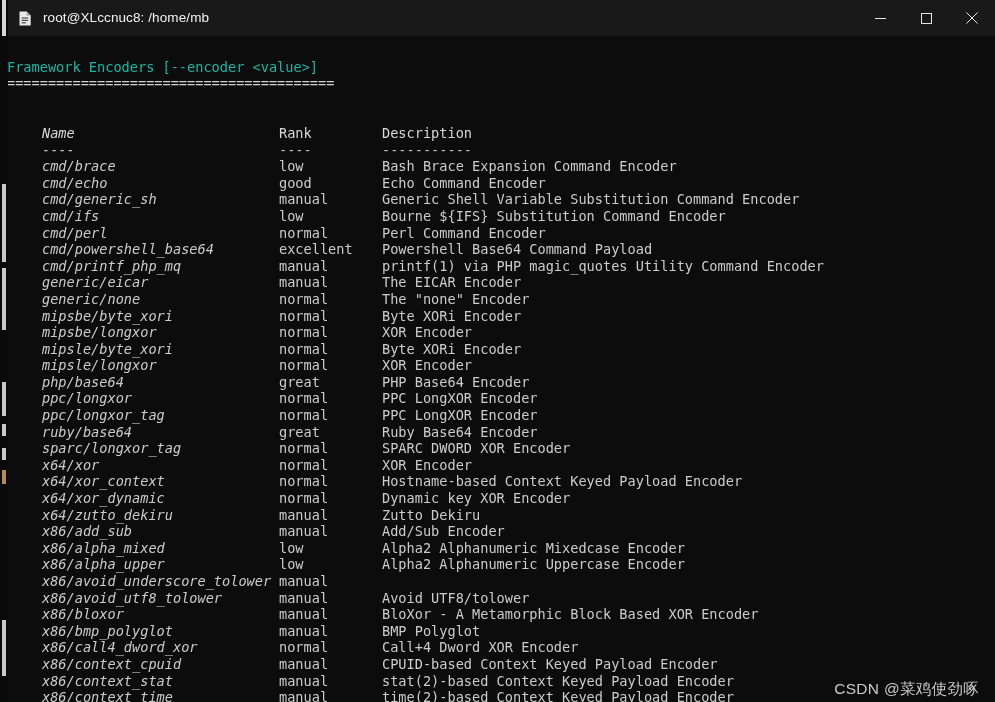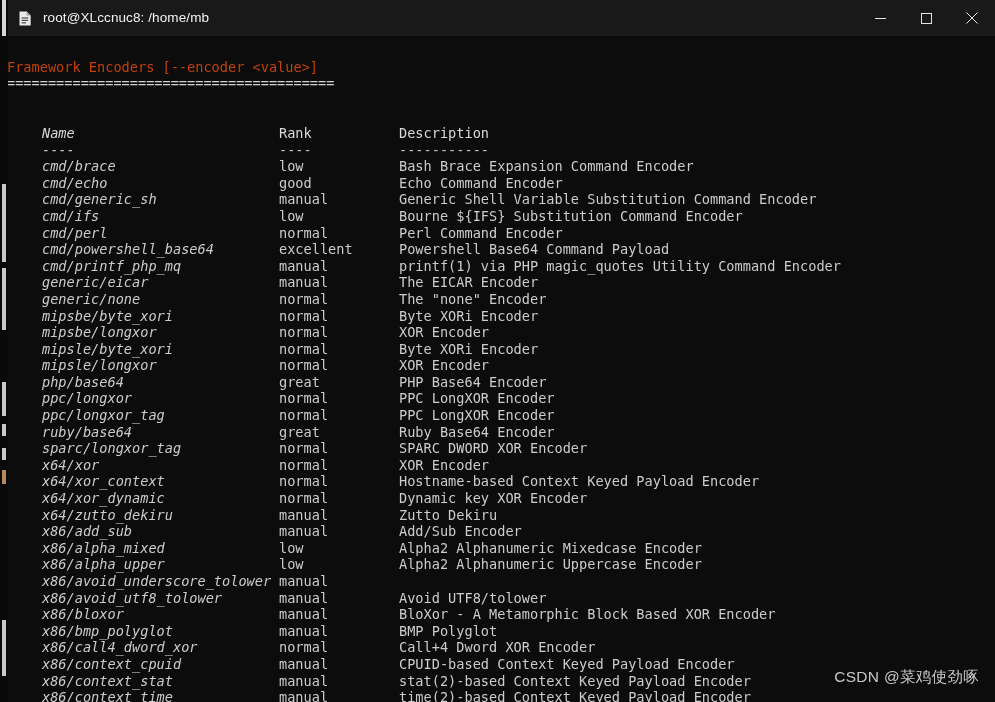--- a/index.html
+++ b/index.html
@@ -115,51 +115,51 @@
   }
 
   .line {
     white-space: pre;
     font-family: "DejaVu Sans Mono", monospace;
     font-size: 13.6px;
     line-height: 16.6px;
     color: #cccccc;
     height: 16.6px;
   }
-  .line.heading { color: #c2410c; }
+  .line.heading { color: #14b8a6; }
   .line.rule    { color: #d0d0d0; letter-spacing: 0px; }
   .line.blank   { color: transparent; }
 
   
   .trow {
     position: relative;
     height: 16.6px;
     font-family: "DejaVu Sans Mono", monospace;
     font-size: 13.6px;
     line-height: 16.6px;
     white-space: pre;
   }
   .trow span {
     position: absolute;
     top: 0;
     white-space: pre;
     font-family: "DejaVu Sans Mono", monospace;
   }
   .c-name { left: 35px;  color: #cccccc; font-style: italic; }
   .c-rank { left: 272px; color: #cccccc; }
-  .c-desc { left: 392px; color: #cccccc; }
+  .c-desc { left: 375px; color: #cccccc; }
 
   .hdr .c-name, .hdr .c-rank, .hdr .c-desc { color: #d8d8d8; }
   .sep .c-name, .sep .c-rank, .sep .c-desc { color: #bdbdbd; }
 
   
   .watermark {
     position: absolute;
     right: 16px;
-    bottom: 14px;
+    bottom: 2px;
     color: #d6d6d6;
     font-size: 15.5px;
     font-family: "Liberation Sans", sans-serif;
     opacity: 0.93;
     white-space: nowrap;
     letter-spacing: 0.3px;
   }
 </style>
 </head>
 <body>

